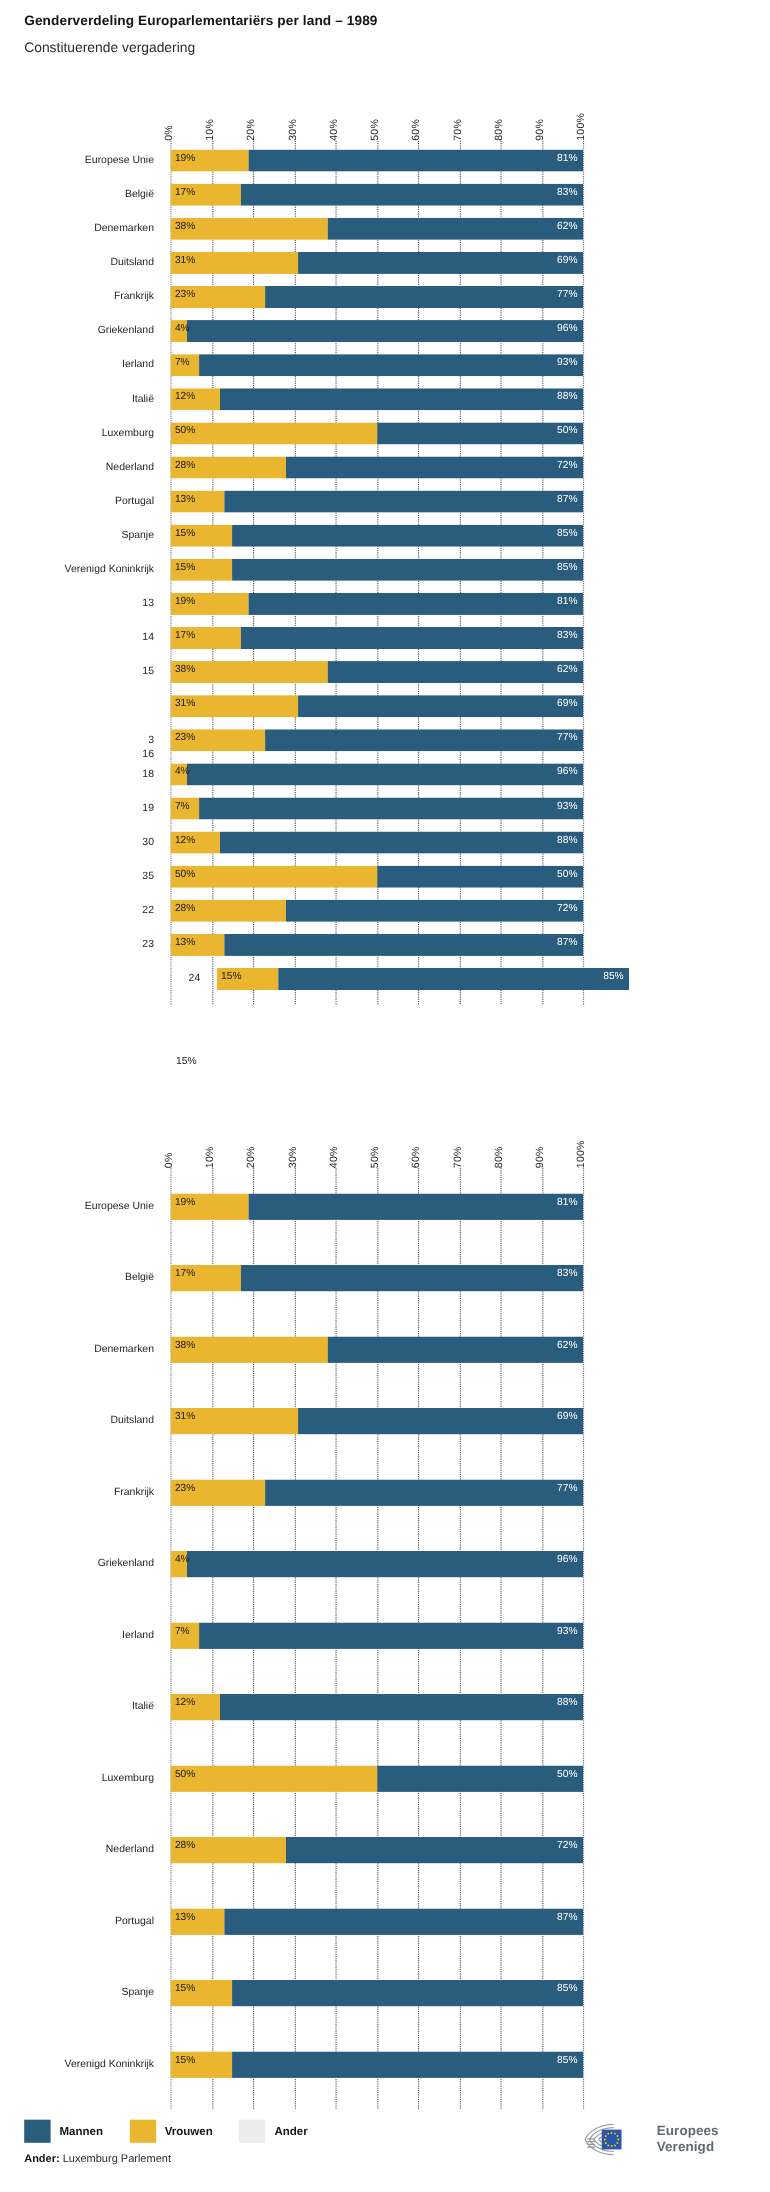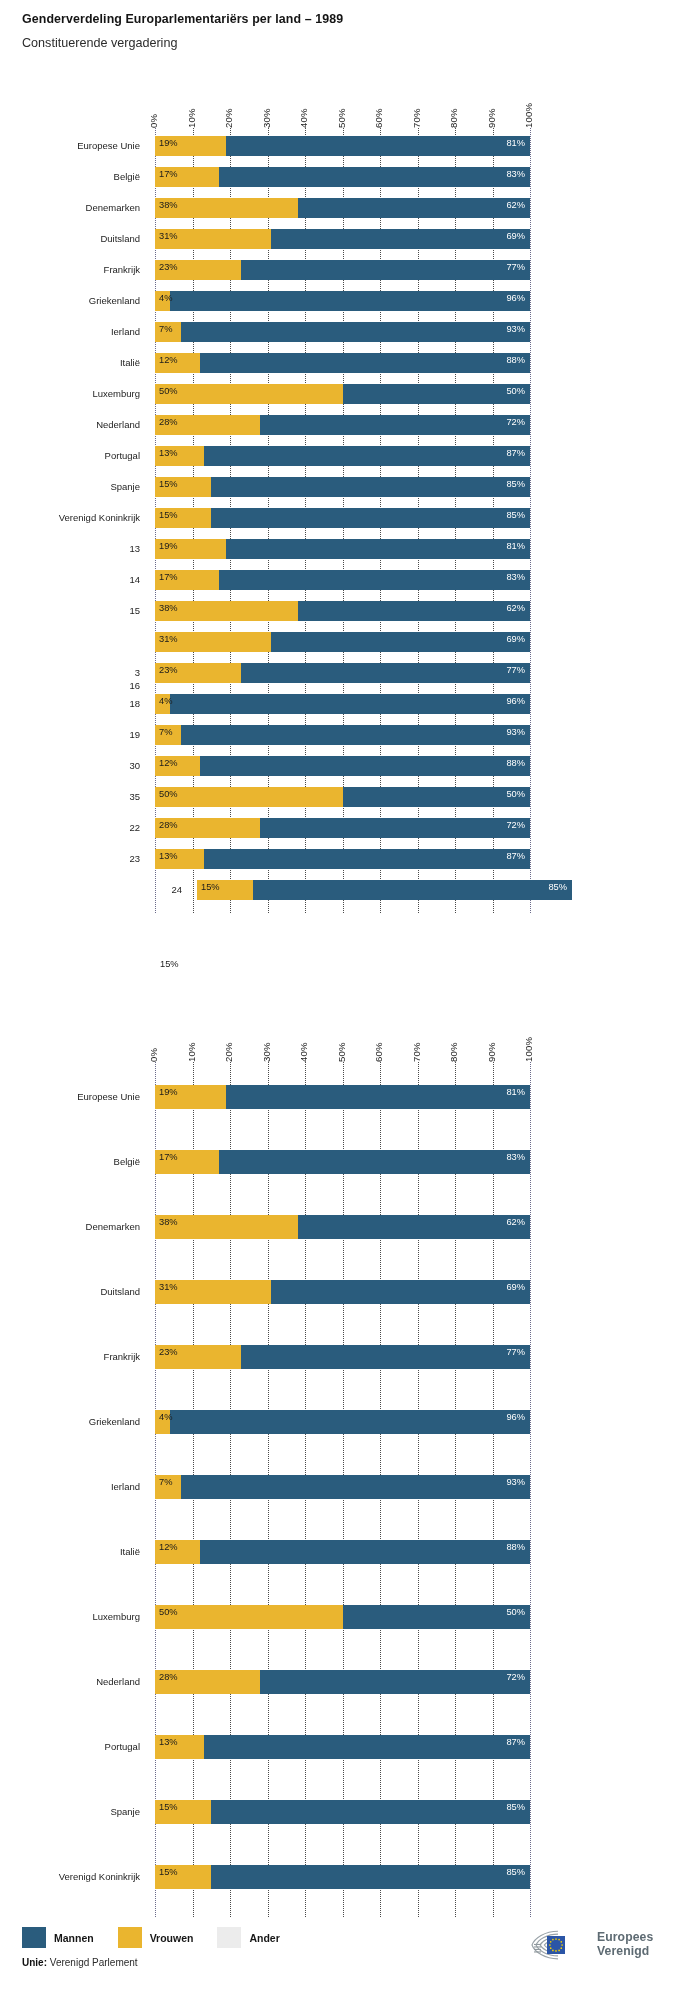--- a/index.html
+++ b/index.html
@@ -506,22 +506,22 @@
         <span class="sw" style="background: rgb(234, 181, 47);"></span>
         <span class="leg-txt">Vrouwen</span>
       </div>
       <div class="leg-item">
         <span class="sw" style="background: rgb(236, 236, 236);"></span>
         <span class="leg-txt">Ander</span>
       </div>
     </div>
 
   <div class="source">
-    <b>Unie:</b>
-    <span>Verenigd Parlement</span>
+    <b>Ander:</b>
+    <span>Luxemburg Parlement</span>
   </div>
 
   <div class="ep-logo">
     <svg class="ep-mark" viewBox="0 0 62 34">
       <g fill="none" stroke="#9aa3a8" stroke-width="1.15">
         <path d="M30 3.2 C17 3.2 6.5 10 4 17 C6.5 24 17 30.8 30 30.8"></path>
         <path d="M30 6.1 C19 6.1 10.2 11.6 8.1 17 C10.2 22.4 19 27.9 30 27.9"></path>
         <path d="M30 9.0 C21 9.0 13.9 13.2 12.2 17 C13.9 20.8 21 25.0 30 25.0"></path>
         <path d="M30 11.9 C23 11.9 17.6 14.8 16.3 17 C17.6 19.2 23 22.1 30 22.1"></path>
       </g>

